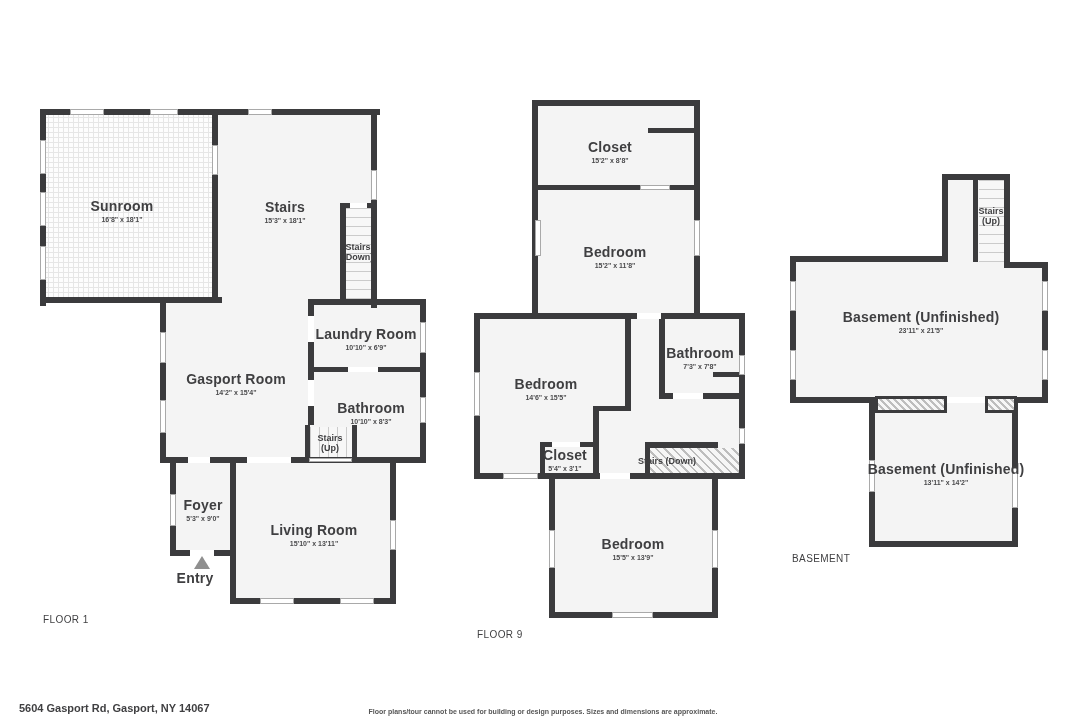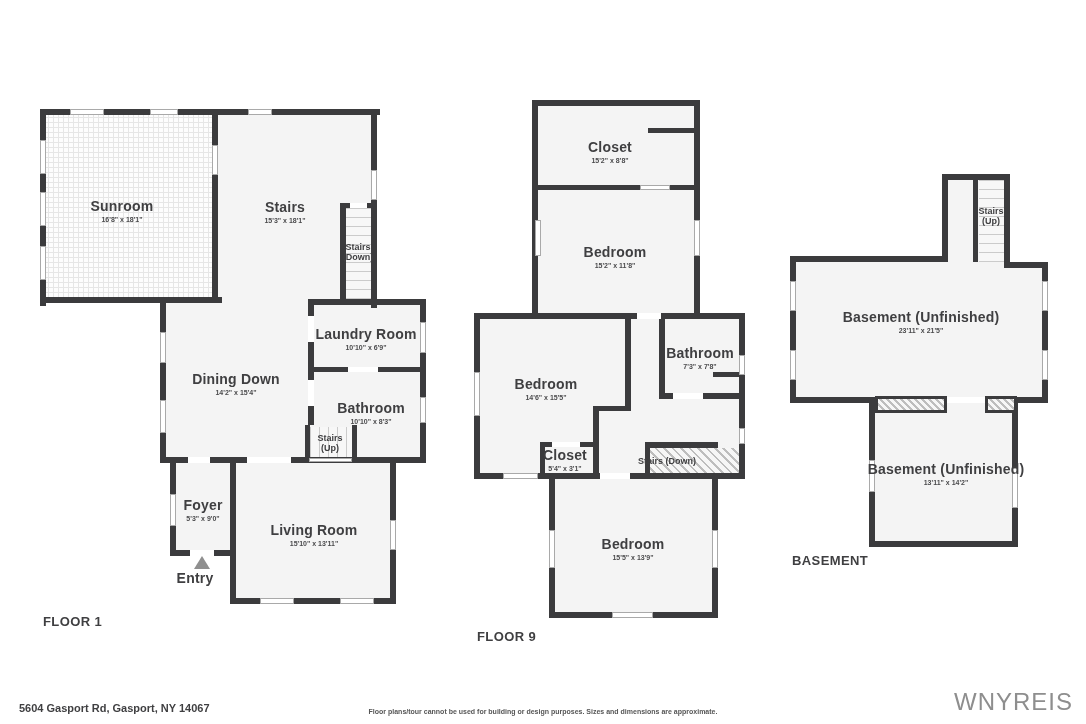--- a/index.html
+++ b/index.html
@@ -11,21 +11,21 @@
 .gap{position:absolute;background:#fff}
 .sun{background-color:#fdfdfd;background-image:linear-gradient(#e6e6e6 1px,transparent 1px),linear-gradient(90deg,#e6e6e6 1px,transparent 1px);background-size:5px 5px}
 .tr-h{position:absolute;background-color:#f7f7f7;background-image:repeating-linear-gradient(to bottom,#cbcbcb 0 1px,transparent 1px 9px)}
 .tr-v{position:absolute;background-color:#f7f7f7;background-image:repeating-linear-gradient(to right,#cbcbcb 0 1px,transparent 1px 9px)}
 .hatch{position:absolute;background:repeating-linear-gradient(45deg,#f6f6f6 0 4px,#bdbdbd 4px 6px)}
 .hatchbox{position:absolute;border:3px solid #3b3b3d;background:repeating-linear-gradient(45deg,#f6f6f6 0 3px,#bdbdbd 3px 5px)}
 .lbl{position:absolute;transform:translate(-50%,-50%);text-align:center;color:#3f3f41;white-space:nowrap;line-height:1.15}
 .nm{font-size:14px;font-weight:700;letter-spacing:.2px}
 .nm2{font-size:9px;font-weight:700}
 .dm{font-size:7px;font-weight:700;margin-top:2px;color:#4a4a4c}
-.tag{position:absolute;font-size:13px;font-weight:700;color:#3f3f41;letter-spacing:.4px}
+.tag{position:absolute;font-size:10px;font-weight:400;color:#3f3f41;letter-spacing:.4px}
 .arrow{position:absolute;width:0;height:0;border-left:8px solid transparent;border-right:8px solid transparent;border-bottom:13px solid #8f8f8f}
 .addr{position:absolute;left:19px;top:702px;font-size:11px;font-weight:700;color:#3f3f41}
 .disc{position:absolute;left:0;right:0;top:708px;text-align:center;font-size:7px;font-weight:700;color:#565656}
 .brand{position:absolute;right:13px;top:688px;font-size:24px;font-weight:400;color:#8e8e8e;letter-spacing:1px}
 </style>
 </head>
 <body>
 
 <div class="stage">
 
@@ -94,21 +94,21 @@
   </div>
   <div class="lbl" style="left:358px;top:252px">
     <div class="nm2">Stairs</div>
     <div class="nm2">(Down)</div>
   </div>
   <div class="lbl" style="left:366px;top:339px">
     <div class="nm">Laundry Room</div>
     <div class="dm">10'10" x 6'9"</div>
   </div>
   <div class="lbl" style="left:236px;top:384px">
-    <div class="nm">Dining Down</div>
+    <div class="nm">Gasport Room</div>
     <div class="dm">14'2" x 15'4"</div>
   </div>
   <div class="lbl" style="left:371px;top:413px">
     <div class="nm">Bathroom</div>
     <div class="dm">10'10" x 8'3"</div>
   </div>
   <div class="lbl" style="left:330px;top:443px">
     <div class="nm2">Stairs</div>
     <div class="nm2">(Up)</div>
   </div>
@@ -235,15 +235,14 @@
     <div class="dm">23'11" x 21'5"</div>
   </div>
   <div class="lbl" style="left:946px;top:474px">
     <div class="nm">Basement (Unfinished)</div>
     <div class="dm">13'11" x 14'2"</div>
   </div>
   <div class="tag" style="left:792px;top:553px">BASEMENT</div>
 
   <div class="addr">5604 Gasport Rd, Gasport, NY 14067</div>
   <div class="disc">Floor plans/tour cannot be used for building or design purposes. Sizes and dimensions are approximate.</div>
-  <div class="brand">WNYREIS</div>
 
 </div>
 
 </body></html>

